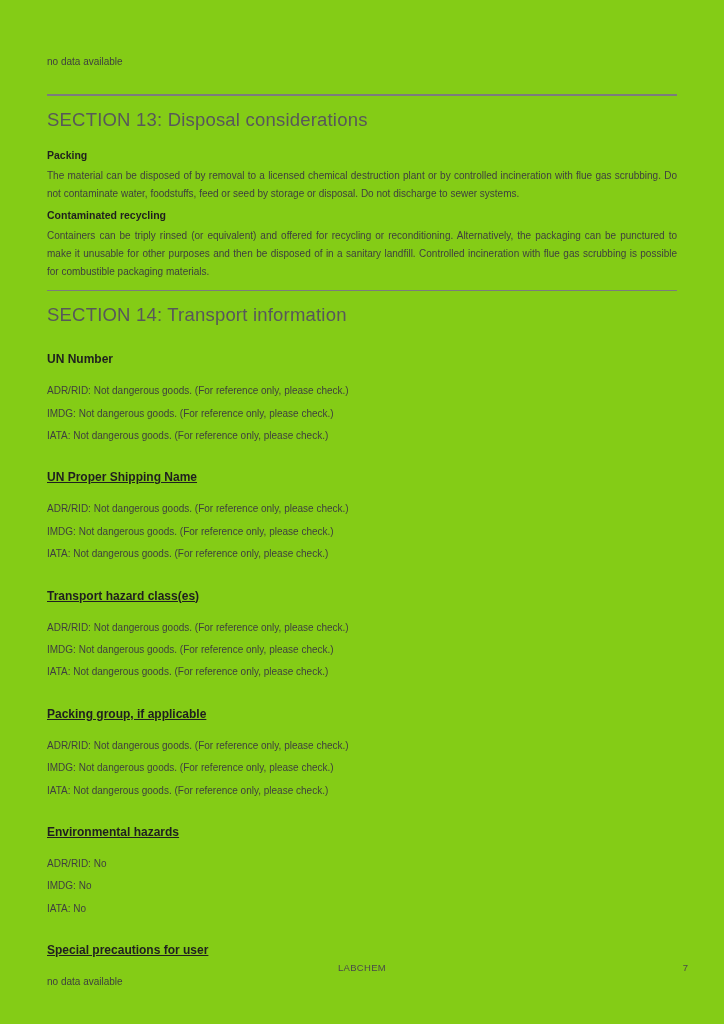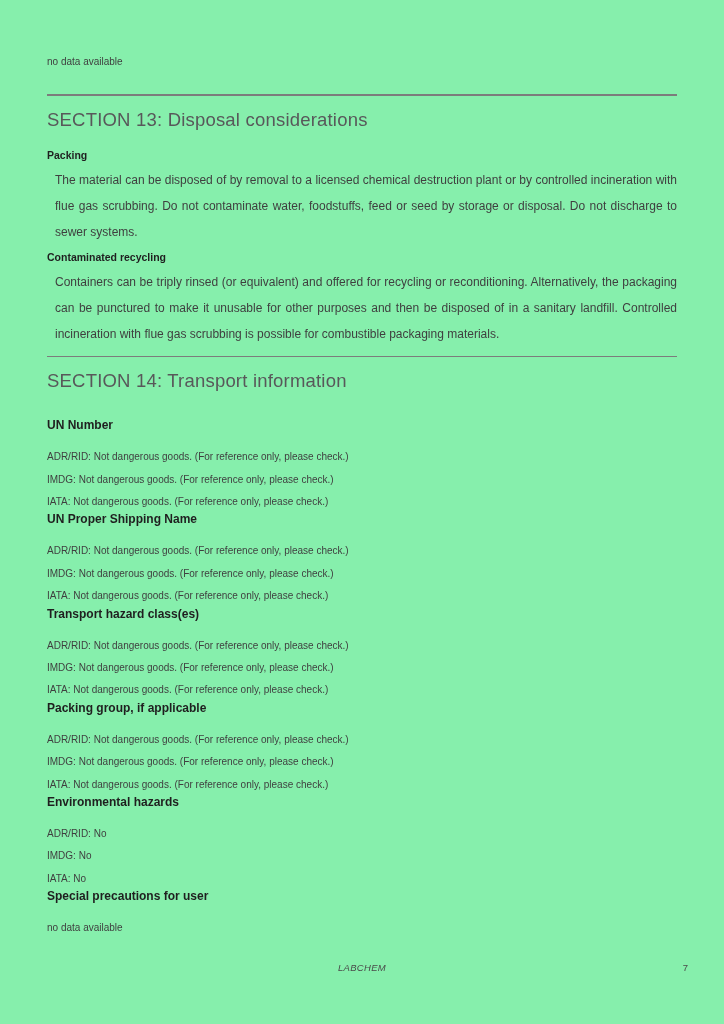--- a/index.html
+++ b/index.html
@@ -5,21 +5,21 @@
   html, body {
     margin: 0;
     padding: 0;
     background: #ffffff;
   }
   .page {
     position: relative;
     width: 724px;
     height: 1024px;
     box-sizing: border-box;
-    background: #86efac;
+    background: #84cc16;
     padding: 52px 47px 0 47px;
     font-family: "Liberation Sans", "DejaVu Sans", sans-serif;
     color: #3f3f3f;
     overflow: hidden;
   }
   .note {
     font-size: 10px;
     line-height: 20px;
     margin: 0;
     color: #3f3f3f;
@@ -47,36 +47,37 @@
     font-size: 12px;
     font-weight: 700;
     color: #1f1f1f;
     line-height: 13px;
     margin: 25px 0 0 0;
   }
   .s14-block h2.subheading {
     margin-top: 26px;
   }
   .s14-block ~ .s14-block h2.subheading {
-    margin-top: 0;
+    margin-top: 24px;
+    text-decoration: underline;
   }
   h3.microheading {
     font-size: 10.5px;
     font-weight: 700;
     color: #1f1f1f;
     line-height: 13px;
     margin: 17px 0 0 0;
   }
   h3.microheading.contaminated {
     margin-top: 6px;
   }
   p.para {
-    font-size: 12px;
-    line-height: 26px;
-    margin: 5px 0 0 8px;
+    font-size: 10px;
+    line-height: 18px;
+    margin: 5px 0 0 0;
     text-align: justify;
     color: #3f3f3f;
   }
   p.line {
     font-size: 10px;
     line-height: 22.4px;
     margin: 0;
     color: #3f3f3f;
   }
   p.line.first {
@@ -91,21 +92,20 @@
     font-size: 9.5px;
     color: #4a4a4a;
   }
   .footer .company {
     position: absolute;
     left: 0;
     right: 0;
     text-align: center;
     top: 0;
     letter-spacing: 0.3px;
-    font-style: italic;
   }
   .footer .pagenum {
     position: absolute;
     right: 36px;
     top: 0;
   }
 </style>
 </head>
 <body>
 

